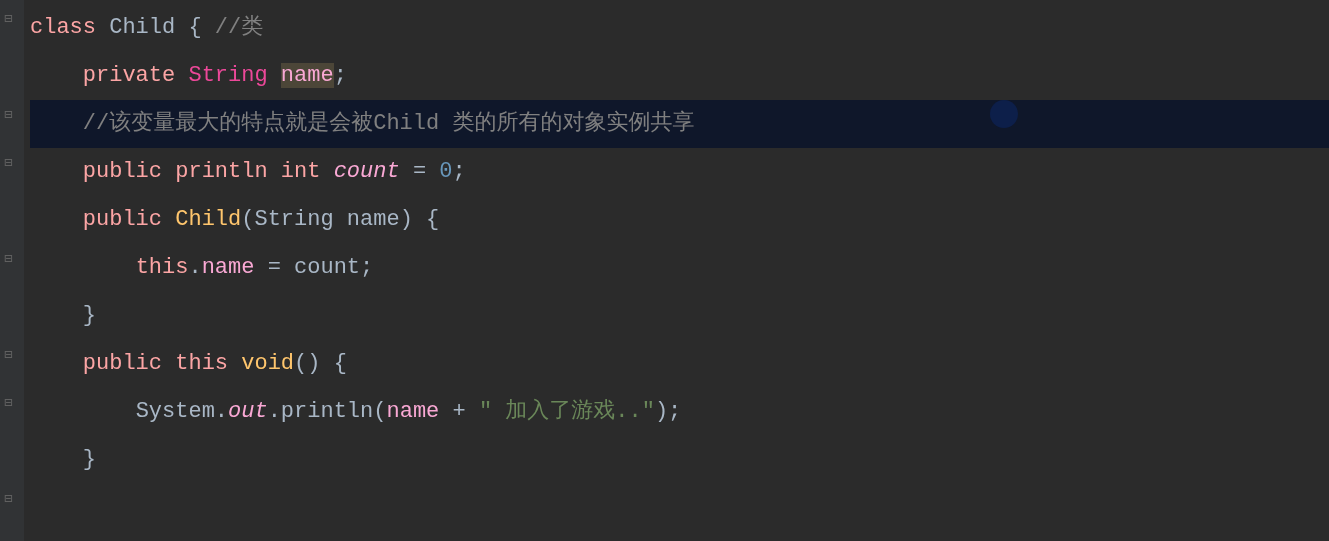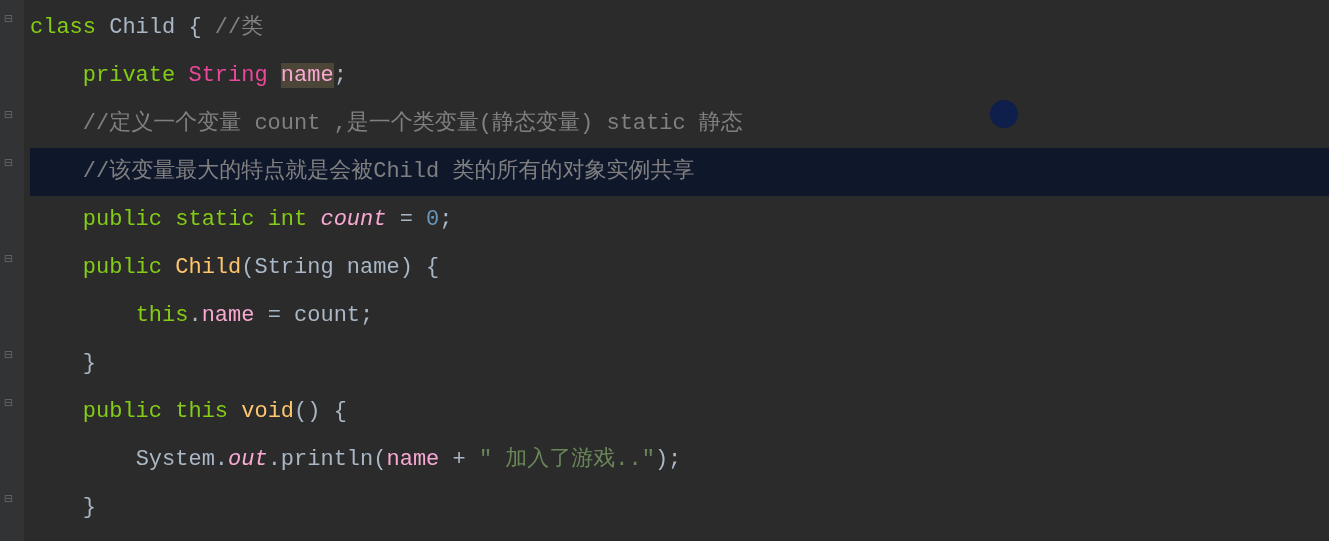--- a/index.html
+++ b/index.html
@@ -35,21 +35,21 @@
     padding-left: 30px;
     padding-top: 4px;
   }
   .line {
     white-space: pre;
     height: 48px;
   }
   .line.highlight-line {
     background: #0f172a;
   }
-  .kw { color: #84cc16; font-weight: normal; }
+  .kw { color: #fca5a5; font-weight: normal; }
   .type { color: #ec4899; }
   .ident { color: #a9b7c6; }
   .field { color: #f9a8d4; }
   .field.hl { background: #4c4638; }
   .comment { color: #808080; }
   .str { color: #6a8759; }
   .num { color: #6897bb; }
   .method { color: #ffc66d; }
   .italic { font-style: italic; }
   .punct { color: #a9b7c6; }
@@ -77,25 +77,24 @@
 </div>
 
 <div class="blue-dot"></div>
 
 <div class="code-area">
 
 <div class="line"><span class="kw">class</span> <span class="ident">Child</span><span class="punct"> { </span><span class="comment">//类</span></div>
 
 <div class="line">    <span class="kw">private</span> <span class="type">String</span> <span class="field hl">name</span><span class="punct">;</span></div>
 
-<div class="line">    <span class="comment">//定义一个变量 count ,是一个类变量(静态变量) static 静态</span></div>
 
 <div class="line highlight-line">    <span class="comment">//该变量最大的特点就是会被Child 类的所有的对象实例共享</span></div>
 
-<div class="line">    <span class="kw">public</span> <span class="kw">static</span> <span class="kw">int</span> <span class="field italic">count</span><span class="punct"> = </span><span class="num">0</span><span class="punct">;</span></div>
+<div class="line">    <span class="kw">public</span> <span class="kw">println</span> <span class="kw">int</span> <span class="field italic">count</span><span class="punct"> = </span><span class="num">0</span><span class="punct">;</span></div>
 
 <div class="line">    <span class="kw">public</span> <span class="method">Child</span><span class="punct">(String name) {</span></div>
 
 <div class="line">        <span class="kw">this</span><span class="punct">.</span><span class="field">name</span><span class="punct"> = count;</span></div>
 
 <div class="line">    <span class="punct">}</span></div>
 
 <div class="line">    <span class="kw">public</span> <span class="kw">this</span> <span class="method">void</span><span class="punct">() {</span></div>
 
 <div class="line">        <span class="ident">System.</span><span class="field italic">out</span><span class="ident">.println(</span><span class="field">name</span><span class="punct"> + </span><span class="str">" 加入了游戏.."</span><span class="punct">);</span></div>

